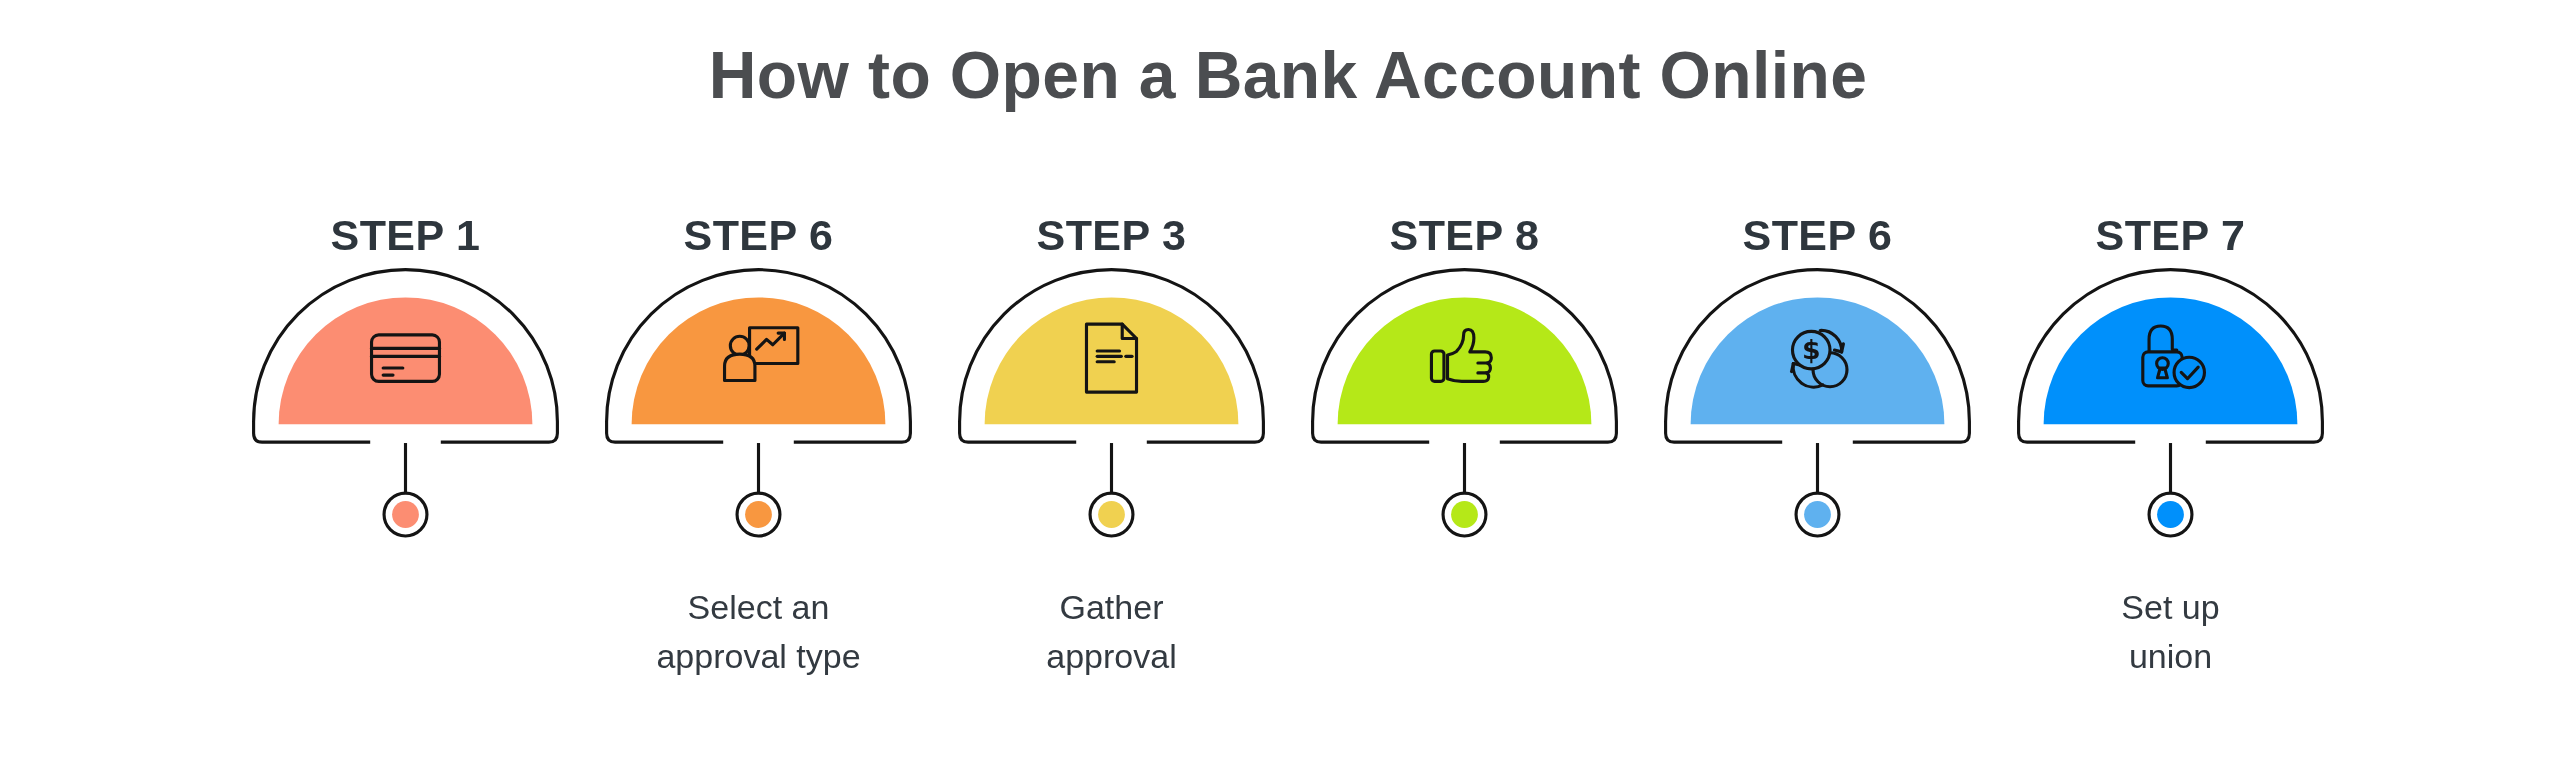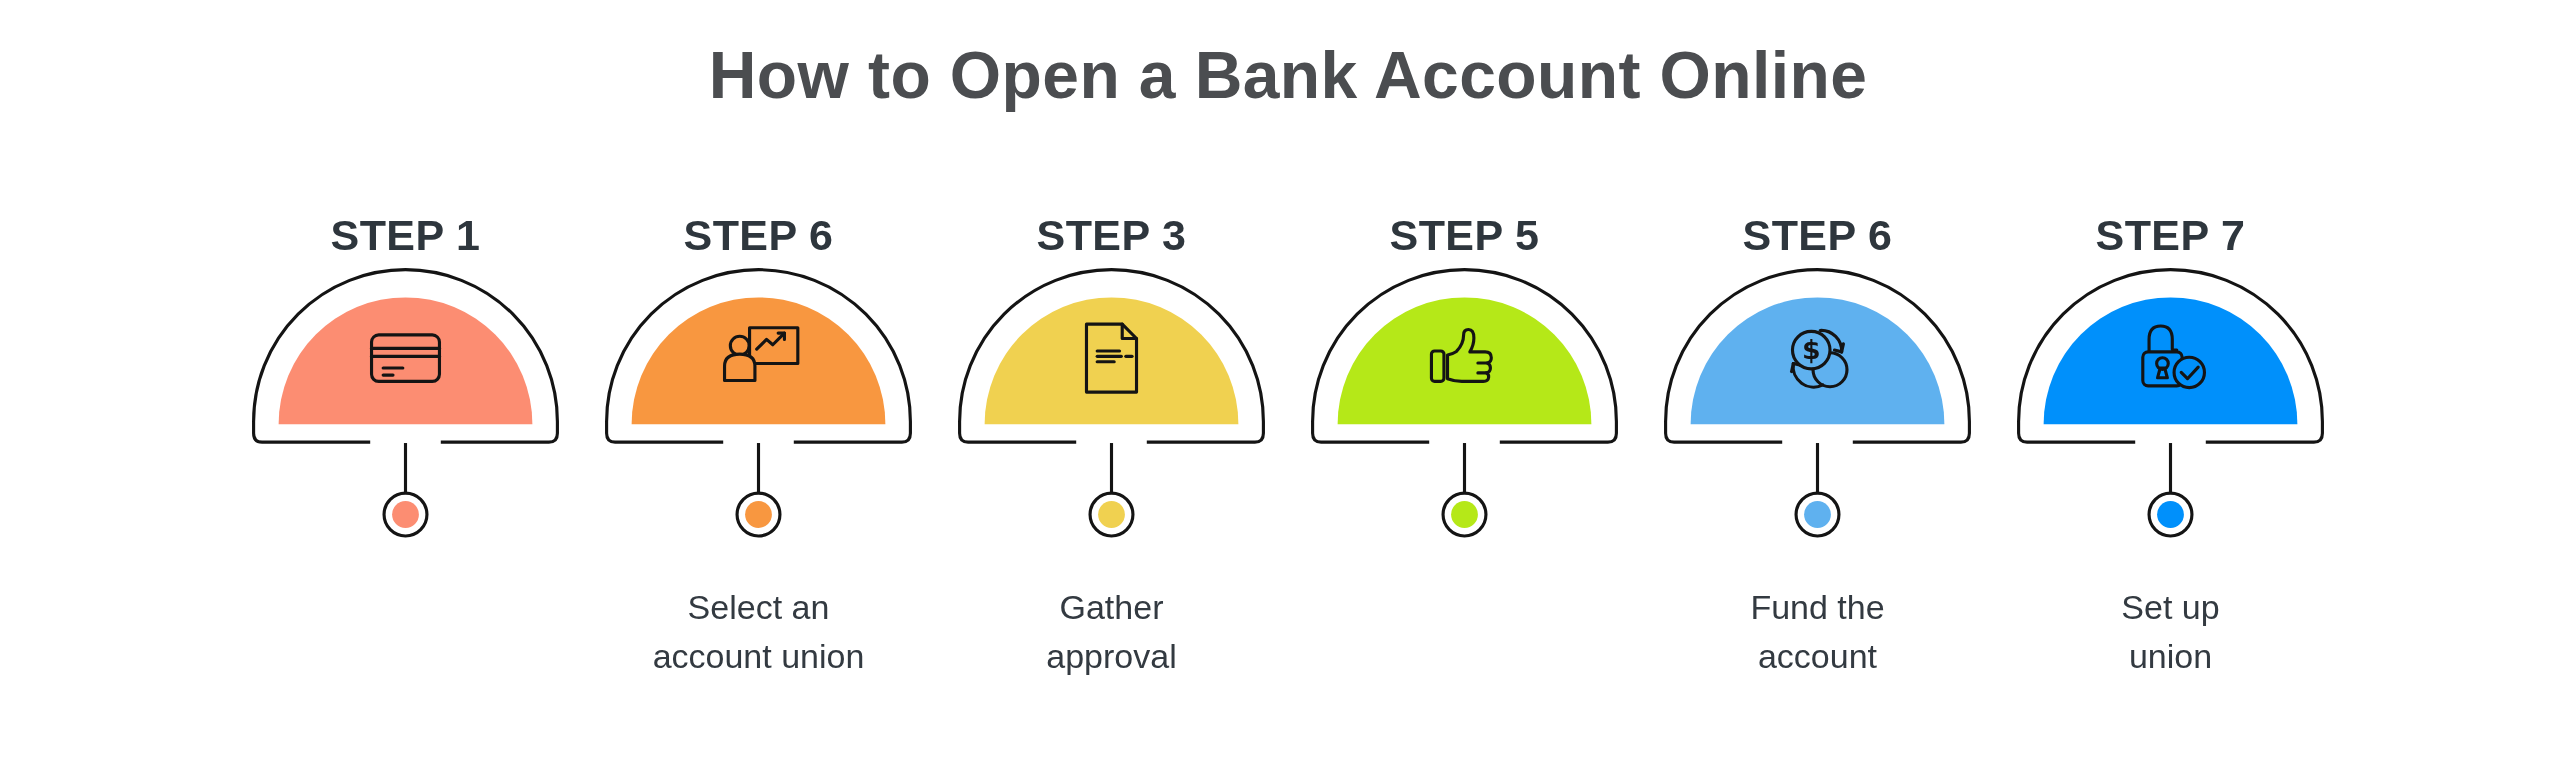--- a/index.html
+++ b/index.html
@@ -108,21 +108,21 @@
       <circle class="connector-dot" cx="197.5" cy="277" r="15"></circle>
       <g class="icon-slot" transform="translate(197.5,102)">
             <rect x="-10" y="-34" width="54" height="40"></rect>
             <polyline points="-2,-10 9,-21 16,-15 29,-28"></polyline>
             <polyline points="22,-28 29,-28 29,-21"></polyline>
             <circle cx="-21" cy="-14" r="10.5" fill="var(--step-color)"></circle>
             <path d="M -38 25 L -38 9 Q -38 -4.5 -21 -4.5 Q -4 -4.5 -4 9 L -4 25 Z" fill="var(--step-color)"></path>
           </g>
     </svg>
     <div class="step-description">Select an
-account union</div>
+approval type</div>
   </div>
 
   <div class="step" style="--step-color: #F0D150;">
     <div class="step-label">STEP 3</div>
     <svg class="step-figure" width="353" height="277" viewBox="0 0 395 310">
       <path class="dome-outline" d="M 158 196 L 37 196 Q 27.5 196 27.5 186 L 27.5 173 A 170 170 0 0 1 367.5 173 L 367.5 186 Q 367.5 196 358 196 L 237 196"></path>
       <path class="dome-fill" d="M 55.5 176 A 142 142 0 0 1 339.5 176 Z"></path>
       <line class="connector-line" x1="197.5" y1="197" x2="197.5" y2="252"></line>
       <circle class="connector-ring" cx="197.5" cy="277" r="24"></circle>
       <circle class="connector-dot" cx="197.5" cy="277" r="15"></circle>
@@ -134,21 +134,21 @@
             <line x1="16" y1="-2" x2="23" y2="-2"></line>
             <line x1="-16" y1="4" x2="3" y2="4"></line>
           </g>
     </svg>
     <div class="step-description">Gather
 approval</div>
   </div>
 
 
   <div class="step" style="--step-color: #B5E818;">
-    <div class="step-label">STEP 5</div>
+    <div class="step-label">STEP 8</div>
     <svg class="step-figure" width="353" height="277" viewBox="0 0 395 310">
       <path class="dome-outline" d="M 158 196 L 37 196 Q 27.5 196 27.5 186 L 27.5 173 A 170 170 0 0 1 367.5 173 L 367.5 186 Q 367.5 196 358 196 L 237 196"></path>
       <path class="dome-fill" d="M 55.5 176 A 142 142 0 0 1 339.5 176 Z"></path>
       <line class="connector-line" x1="197.5" y1="197" x2="197.5" y2="252"></line>
       <circle class="connector-ring" cx="197.5" cy="277" r="24"></circle>
       <circle class="connector-dot" cx="197.5" cy="277" r="15"></circle>
       <g class="icon-slot" transform="translate(197.5,102)">
             <rect x="-37" y="-8" width="14" height="34" rx="3.5" fill="var(--step-color)"></rect>
             <path d="M -19 23 Q -11 26 -3 26 L 21 26 Q 26.5 26 27 21.5 Q 27.5 18 24.5 16.5 Q 29 15.5 29 11 Q 29 7 25.5 5.5 Q 30 4.5 30 -0.5 Q 30 -7 23 -7 L 6 -7 Q 10.5 -14.5 10.5 -22.5 Q 10.5 -32 4.5 -32 Q -1 -32 -1 -26 Q -1 -16 -9 -7.5 Q -13.5 -4.5 -19 -3.5 Z" fill="var(--step-color)"></path>
             <line x1="25.5" y1="5.5" x2="15" y2="5.5"></line>
@@ -170,22 +170,20 @@
             <path d="M 3 -31 A 23 23 0 0 1 27 -7"></path>
             <line x1="27" y1="-7" x2="19" y2="-9"></line>
             <line x1="27" y1="-7" x2="29" y2="-16"></line>
             <path d="M 6 30 A 23 23 0 0 1 -27 6"></path>
             <line x1="-27" y1="6" x2="-19" y2="8"></line>
             <line x1="-27" y1="6" x2="-29" y2="15"></line>
             <circle cx="-7" cy="-9" r="21" fill="var(--step-color)"></circle>
             <text x="-7" y="1.5" text-anchor="middle" font-family="DejaVu Sans, sans-serif" font-size="30" font-weight="bold" fill="var(--outline)" stroke="none">$</text>
           </g>
     </svg>
-    <div class="step-description">Fund the
-account</div>
   </div>
 
   <div class="step" style="--step-color: #0090FB;">
     <div class="step-label">STEP 7</div>
     <svg class="step-figure" width="353" height="277" viewBox="0 0 395 310">
       <path class="dome-outline" d="M 158 196 L 37 196 Q 27.5 196 27.5 186 L 27.5 173 A 170 170 0 0 1 367.5 173 L 367.5 186 Q 367.5 196 358 196 L 237 196"></path>
       <path class="dome-fill" d="M 55.5 176 A 142 142 0 0 1 339.5 176 Z"></path>
       <line class="connector-line" x1="197.5" y1="197" x2="197.5" y2="252"></line>
       <circle class="connector-ring" cx="197.5" cy="277" r="24"></circle>
       <circle class="connector-dot" cx="197.5" cy="277" r="15"></circle>

